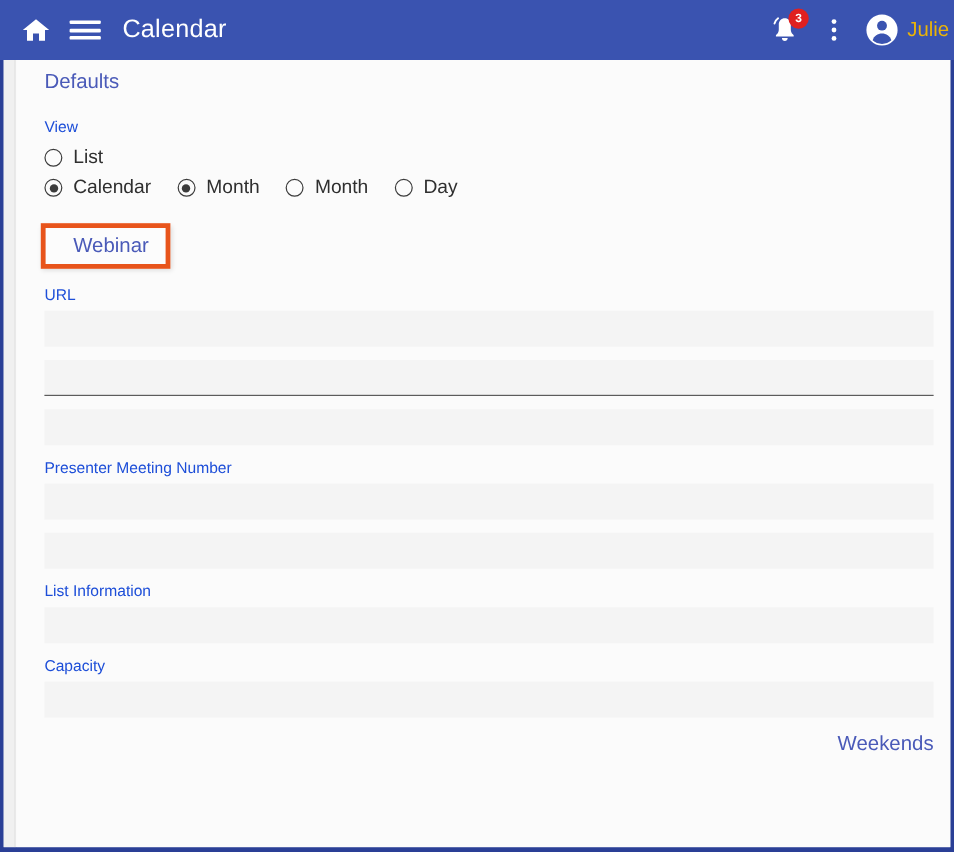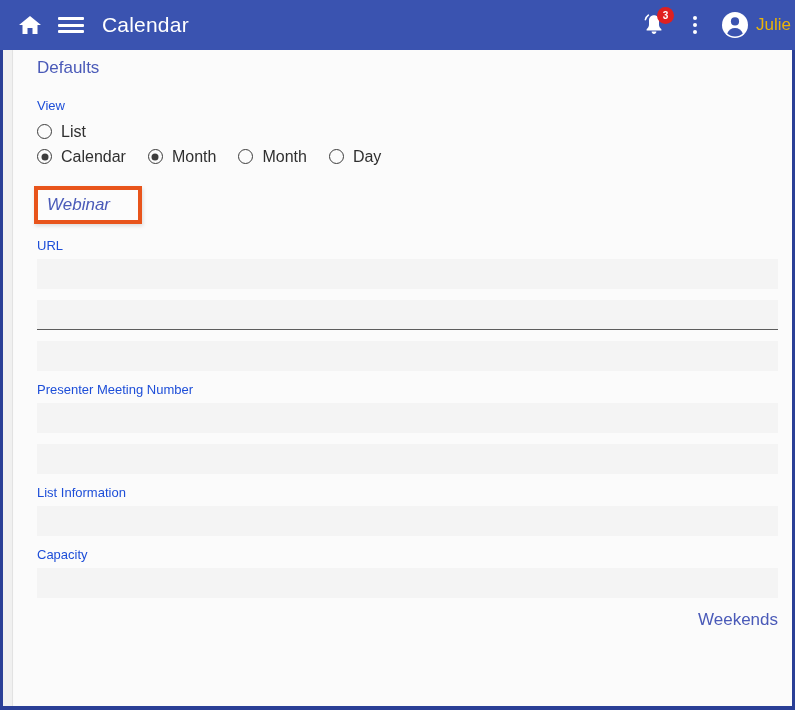--- a/index.html
+++ b/index.html
@@ -223,24 +223,23 @@
 
   
   .webinar-wrap {
     margin-top: 17px;
     width: 108px;
     height: 38px;
     border: 4px solid #e8541b;
     background: #fcfcfc;
     display: flex;
     align-items: center;
-    padding-left: 9px;
+    padding-left: 23px;
     box-shadow: 1px 2px 4px rgba(0,0,0,0.13);
     margin-left: -3px;
-    font-style: italic;
   }
 
   
   .form { margin-top: 14px; }
 
   .field { margin-bottom: 11px; }
   .field .field-label { display: block; margin-bottom: 5px; }
 
   .field-input {
     display: block;

